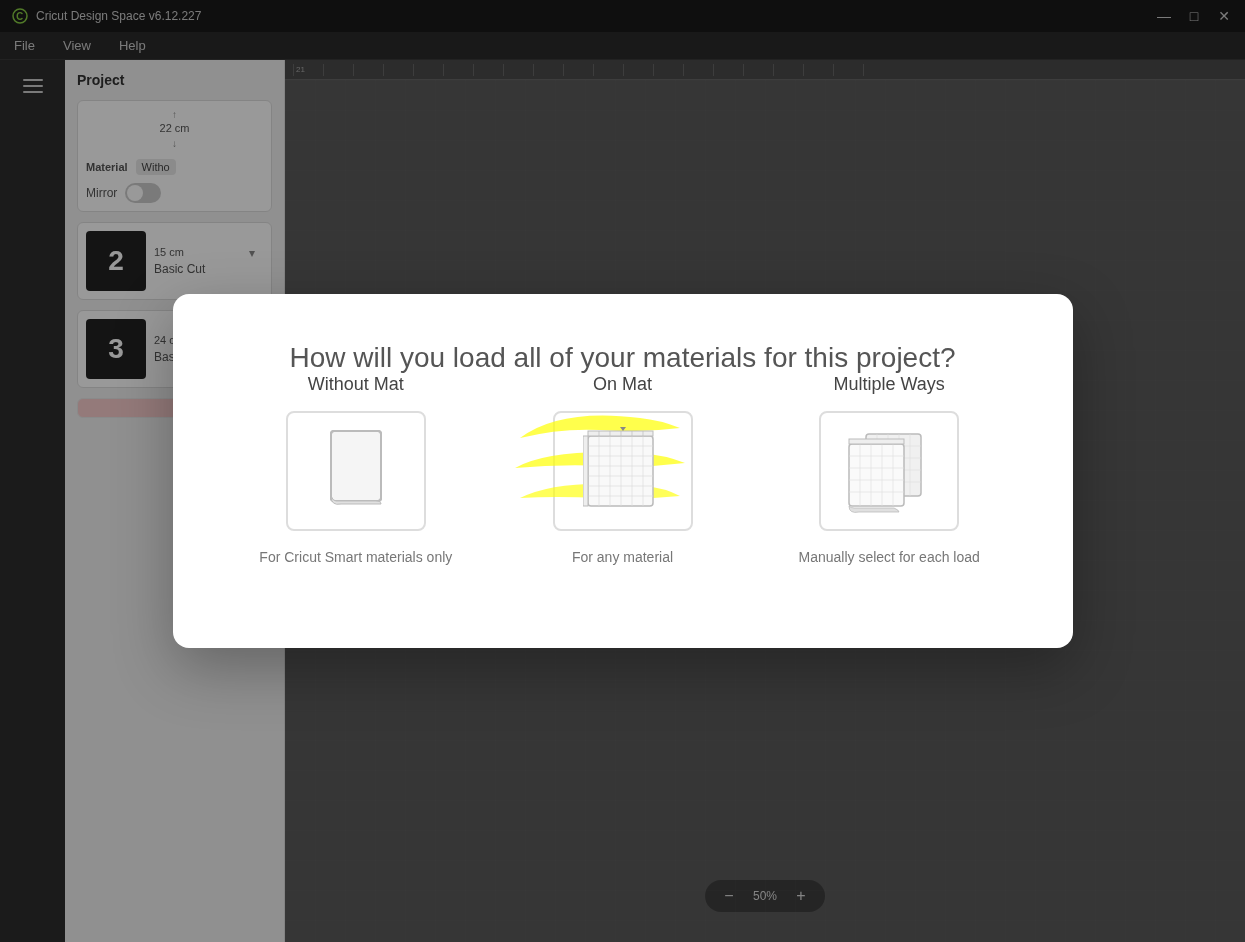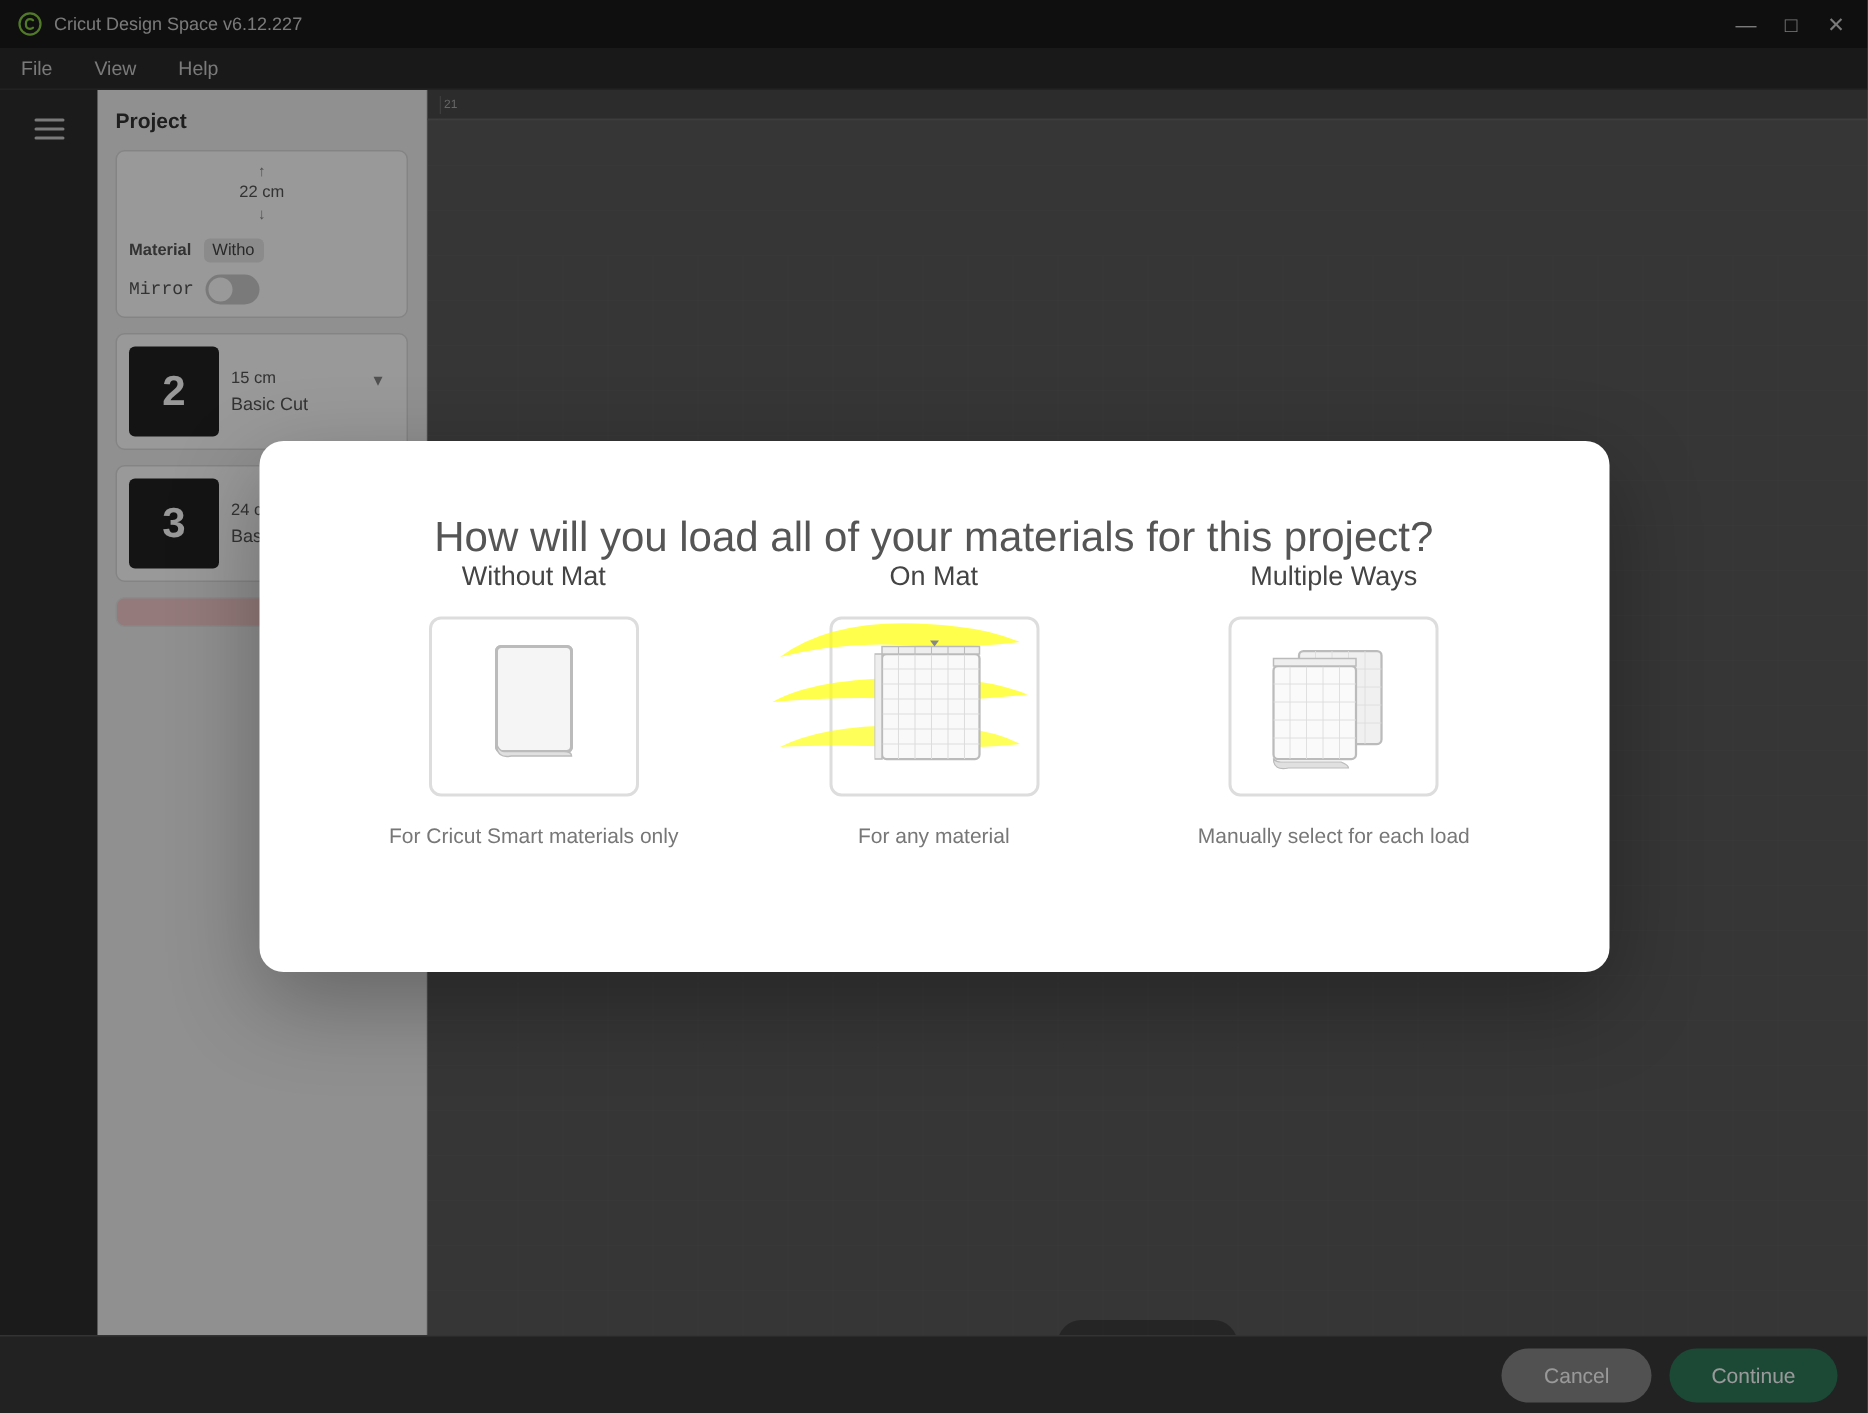--- a/index.html
+++ b/index.html
@@ -166,21 +166,20 @@
     }
     .mat-cut-label {
       font-size: 12px;
       color: #555;
     }
     .mirror-row {
       display: flex;
       align-items: center;
       gap: 8px;
       margin-top: 8px;
-      font-family: Liberation Mono, monospace;
     }
     .mirror-label {
       font-size: 12px;
       color: #555;
     }
     .toggle {
       width: 36px;
       height: 20px;
       background: #ccc;
       border-radius: 10px;
@@ -382,21 +381,20 @@
       height: 90px;
     }
 
     
     .ruler-ticks {
       display: flex;
       gap: 0;
       font-size: 8px;
       color: #aaa;
       overflow: hidden;
-      flex-direction: column;
     }
     .tick {
       width: 30px;
       text-align: left;
       border-left: 1px solid #666;
       padding-left: 2px;
       line-height: 12px;
     }
   </style>
 </head>
@@ -511,24 +509,20 @@
       </svg>
     </div>
 
     <div class="zoom-controls">
       <button class="zoom-btn">−</button>
       <span class="zoom-label">50%</span>
       <button class="zoom-btn">+</button>
     </div>
   </div>
 
-  <div class="bottom-bar">
-    <button class="btn-cancel">Cancel</button>
-    <button class="btn-continue">Continue</button>
-  </div>
 
 </div>
 
 <div class="modal-overlay">
   <div class="modal">
     <h2 class="modal-title">How will you load all of your materials for this project?</h2>
 
     <div class="modal-options">
 
       <div class="option-card">

